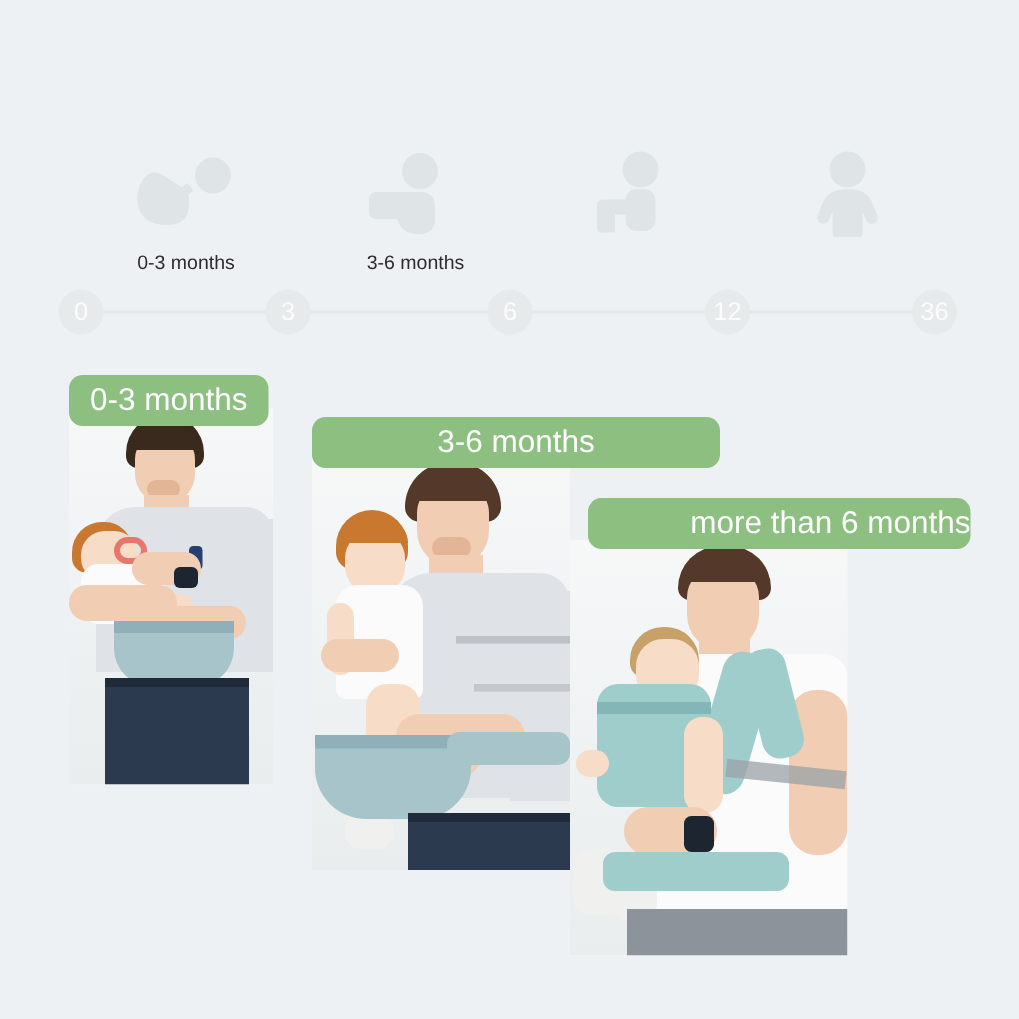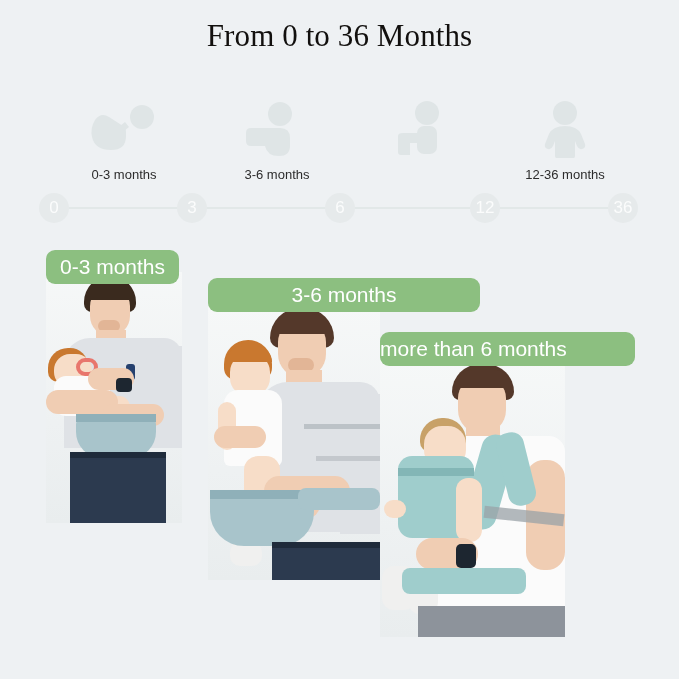--- a/index.html
+++ b/index.html
@@ -96,21 +96,20 @@
   .watch     { background: #1d2630; }
   .toy       { background: #e8766d; }
   .sock      { background: #f0f0ef; }
 </style>
 </head>
 <body>
 
 <div class="page">
 
   <div class="title">
-    <span class="l2">From 0 to 36 Months</span>
   </div>
 
   <div class="icon-row">
 
     <div class="icon-cell" style="left:64px;">
       <svg width="78" height="58" viewBox="0 0 78 58">
         <circle class="ico" cx="57" cy="17" r="12"></circle>
         <path class="ico" d="M10 20 q6 -8 14 -3 l14 9 q3 2 3 6 l0 4 q0 14 -15 14 q-16 0 -19 -13 q-2 -9 3 -17 z"></path>
         <path class="ico" d="M35 26 l5 -4 l4 5 l-5 4 z"></path>
       </svg>
@@ -137,21 +136,20 @@
         <path class="ico" d="M28 26 q12 0 16 8 l4 10 q1 4 -3 5 q-3 1 -5 -3 l-2 -5 l0 15 q0 4 -10 4 q-10 0 -10 -4 l0 -15 l-2 5 q-2 4 -5 3 q-4 -1 -3 -5 l4 -10 q4 -8 16 -8 z"></path>
       </svg>
     </div>
   </div>
 
   <div class="timeline">
     <div class="tl-line"></div>
 
     <div class="tl-label" style="left:49px;">0-3 months</div>
     <div class="tl-label" style="left:202px;">3-6 months</div>
-    <div class="tl-label" style="left:490px;">12-36 months</div>
 
     <div class="tl-node" style="left:39px;">0</div>
     <div class="tl-node" style="left:177px;">3</div>
     <div class="tl-node" style="left:325px;">6</div>
     <div class="tl-node" style="left:470px;">12</div>
     <div class="tl-node" style="left:608px;">36</div>
   </div>
 
   <div class="panel" style="left:46px; top:250px; width:190px; height:280px;">
     <div class="badge">0-3 months</div>
@@ -224,21 +222,21 @@
         <div class="sh seat-d" style="left:2px; top:184px; width:104px; height:9px;"></div>
         <div class="sh seat" style="left:90px; top:182px; width:82px; height:22px; border-radius:8px;"></div>
 
         <div class="sh jeans" style="left:64px; top:236px; width:108px; height:38px;"></div>
         <div class="sh" style="left:64px; top:236px; width:108px; height:6px; background:#1f2b3b;"></div>
       </div>
     </div>
   </div>
 
   <div class="panel" style="left:380px; top:332px; width:290px; height:310px;">
-    <div class="badge" style="left:0px; width:255px; text-align:left; padding:0;">more than 6 months</div>
+    <div class="badge" style="left:12px; width:255px; text-align:right; padding:0;">more than 6 months</div>
     <div class="photo" style="left:0px; top:28px; width:185px; height:277px;">
       <div class="scene">
         <div class="bg-wall"></div>
 
         <div class="sh hair-md" style="left:72px; top:4px; width:62px; height:36px; border-radius:28px 28px 8px 8px;"></div>
         <div class="sh skin" style="left:78px; top:18px; width:48px; height:56px; border-radius:20px 20px 24px 24px;"></div>
         <div class="sh hair-md" style="left:74px; top:10px; width:58px; height:18px; border-radius:26px 26px 0 0;"></div>
         <div class="sh skin" style="left:86px; top:66px; width:34px; height:20px;"></div>
         <div class="sh tee-wt" style="left:56px; top:76px; width:129px; height:186px; border-radius:26px 16px 0 0;"></div>
         <div class="sh skin" style="left:146px; top:100px; width:39px; height:110px; border-radius:18px;"></div>

